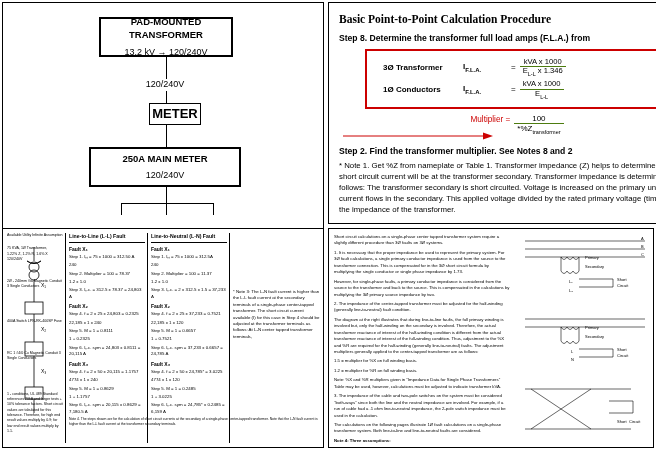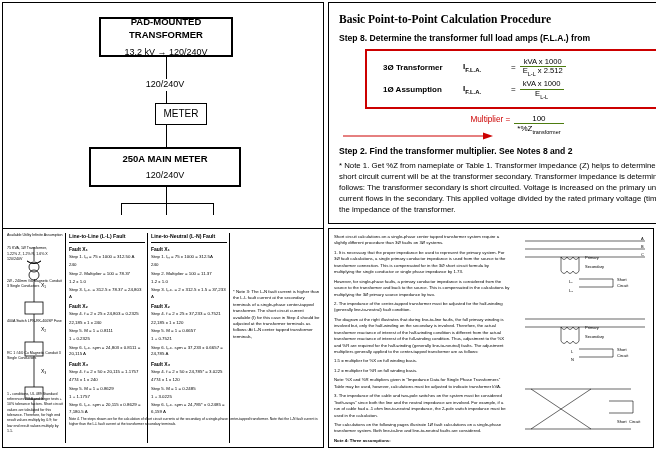--- a/index.html
+++ b/index.html
@@ -18,21 +18,21 @@
   .box{position:absolute;border:1px solid #000;background:#fff;box-sizing:border-box;
        display:flex;flex-direction:column;align-items:center;justify-content:center;
        text-align:center;font-size:9px;line-height:1.35;}
   .box.dbl{box-shadow:0 0 0 1px #000 inset;}
   .vline{position:absolute;width:0;border-left:1px solid #000;}
   .hline{position:absolute;height:0;border-top:1px solid #000;}
   .lbl{position:absolute;font-size:9px;text-align:center;}
 
   #xfmr{left:96px;top:14px;width:134px;height:40px;font-size:9.5px;font-weight:bold;}
   #xfmr .sub{font-weight:normal;font-size:9px;margin-top:4px;}
-  #meter{left:152px;top:100px;width:52px;height:22px;font-size:10px;font-weight:normal;}
+  #meter{left:146px;top:100px;width:52px;height:22px;font-size:13px;font-weight:bold;}
   #panel{left:86px;top:144px;width:152px;height:40px;font-size:9.5px;font-weight:bold;}
   #panel .sub{font-weight:normal;font-size:9px;margin-top:4px;}
   #v1{left:162px;top:76px;font-size:9px;width:60px;margin-left:-30px;}
 
   
   .proc{padding:8px 10px 6px 10px;font-size:8.2px;line-height:1.42;}
   .proc h1{font-size:11.5px;margin:0 0 5px 0;font-weight:bold;font-family:"Liberation Serif",serif;}
   .proc .step{font-weight:bold;margin:0 0 4px 0;font-size:8.6px;}
   .formula-wrap{border:2px solid #cc0000;margin:4px 14px 5px 26px;padding:4px 6px;}
   .frow{display:flex;align-items:center;margin:3px 10px;}
@@ -114,26 +114,26 @@
         <div class="frow">
           <span class="ftag">3Ø Transformer</span>
           <span class="fsym">
             <span>I</span><sub style="font-size:6px">F.L.A.</sub>
           </span>
           <span class="eq">=</span>
           <span class="frac">
             <span class="num">kVA x 1000</span>
             <span class="den">
               <span>E</span><sub style="font-size:5.5px">L-L</sub>
-              <span>x 2.512</span>
+              <span>x 1.346</span>
             </span>
           </span>
         </div>
         <div class="frow">
-          <span class="ftag">1Ø Assumption</span>
+          <span class="ftag">1Ø Conductors</span>
           <span class="fsym">
             <span>I</span><sub style="font-size:6px">F.L.A.</sub>
           </span>
           <span class="eq">=</span>
           <span class="frac">
             <span class="num">kVA x 1000</span>
             <span class="den">
               <span>E</span><sub style="font-size:5.5px">L-L</sub>
             </span>
           </span>

